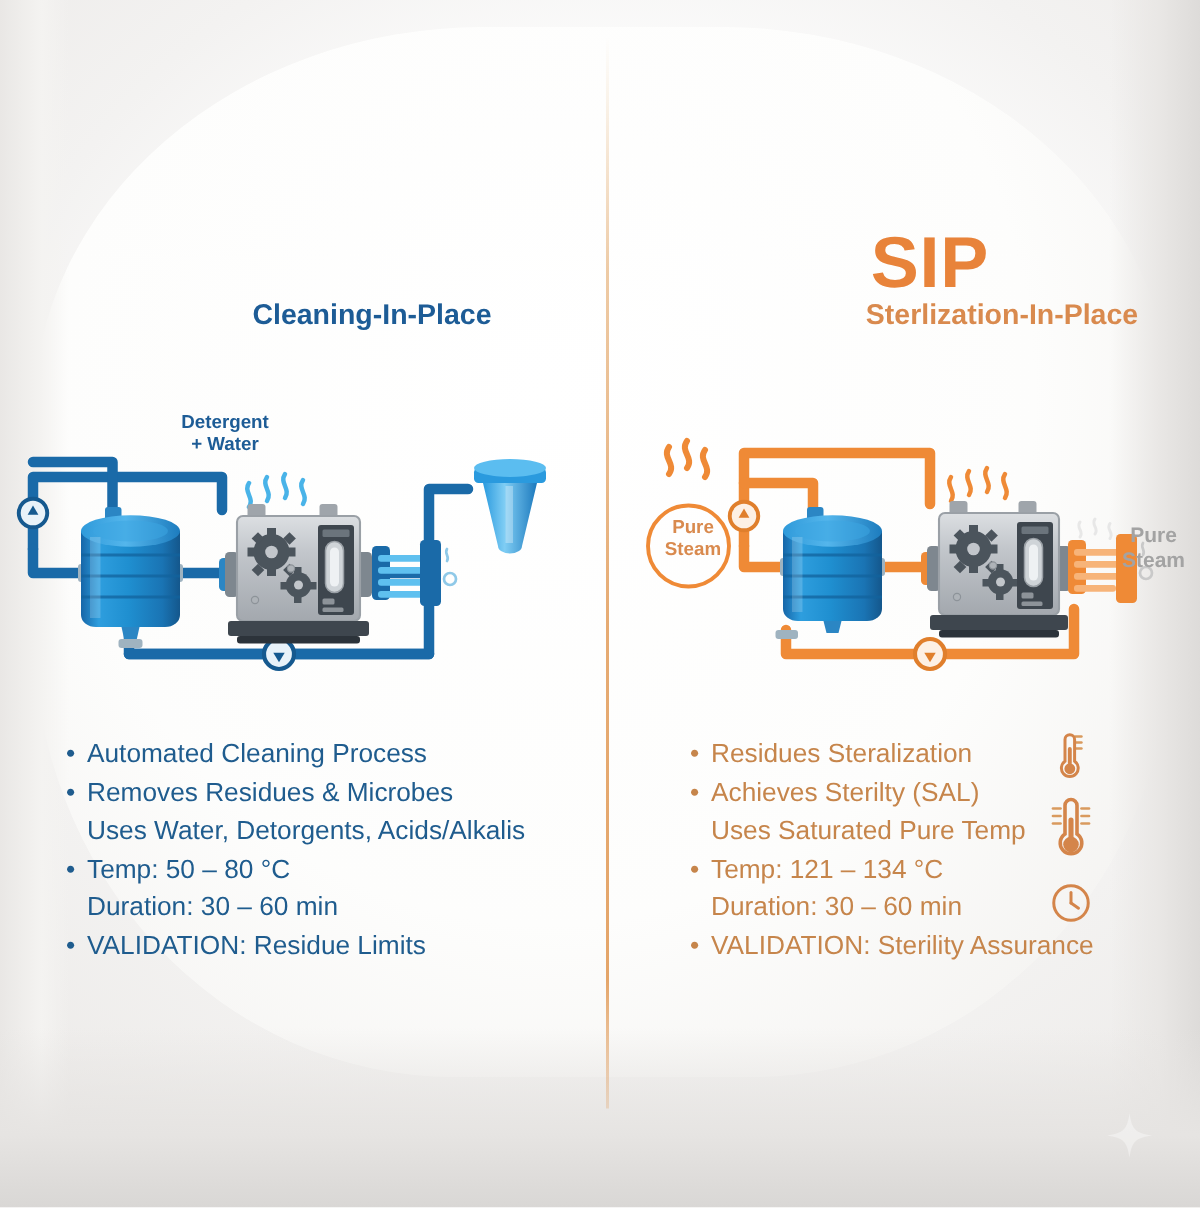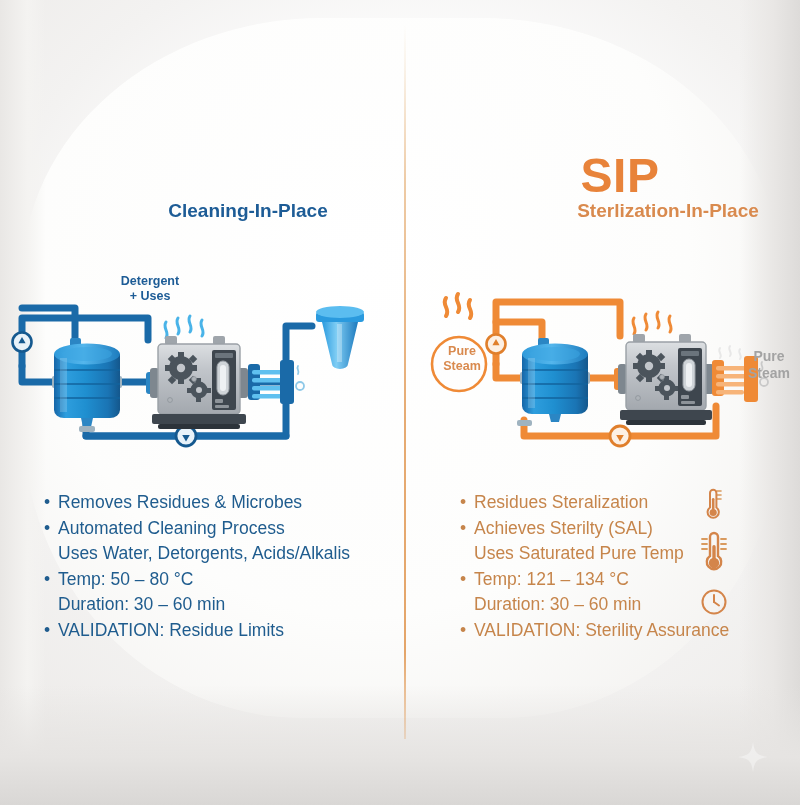--- a/index.html
+++ b/index.html
@@ -139,21 +139,21 @@
 
   <div class="divider"></div>
 
   <div class="col col-cip cip">
 
     <div class="subtitle">Cleaning-In-Place</div>
 
     <div class="diagram">
       <div class="lbl" style="left:98px; top:14px; width:104px;">
         <span>Detergent</span><br>
-        <span>+ Uses</span>
+        <span>+ Water</span>
       </div>
 
       <svg width="400" height="200" viewBox="0 0 400 200">
         <defs>
           <linearGradient id="cTank" x1="0" y1="0" x2="1" y2="0">
             <stop offset="0%" stop-color="#1666a8"></stop>
             <stop offset="18%" stop-color="#2e9ede"></stop>
             <stop offset="48%" stop-color="#1f8fd0"></stop>
             <stop offset="82%" stop-color="#1a74b4"></stop>
             <stop offset="100%" stop-color="#14578c"></stop>
@@ -299,22 +299,22 @@
         <g>
           <rect x="316" y="52" width="48" height="10" rx="3" fill="#2a9ade"></rect>
           <ellipse cx="340" cy="52" rx="24" ry="6" fill="#5bbdf0"></ellipse>
           <path d="M322,62 L358,62 L348,104 a8,5 0 0 1 -16,0 Z" fill="url(#cFun)"></path>
           <rect x="337" y="64" width="5" height="38" fill="#ffffff" opacity=".3"></rect>
         </g>
       </svg>
     </div>
 
     <div class="bullets">
+      <div class="line bulleted">Automated Cleaning Process</div>
       <div class="line bulleted">Removes Residues &amp; Microbes</div>
-      <div class="line bulleted">Automated Cleaning Process</div>
       <div class="line">Uses Water, Detorgents, Acids/Alkalis</div>
       <div class="line bulleted">Temp: 50 – 80 °C</div>
       <div class="line">Duration: 30 – 60 min</div>
       <div class="line bulleted">VALIDATION: Residue Limits</div>
     </div>
   </div>
 
   <div class="col col-sip sip">
 
     <div class="title">SIP</div>

